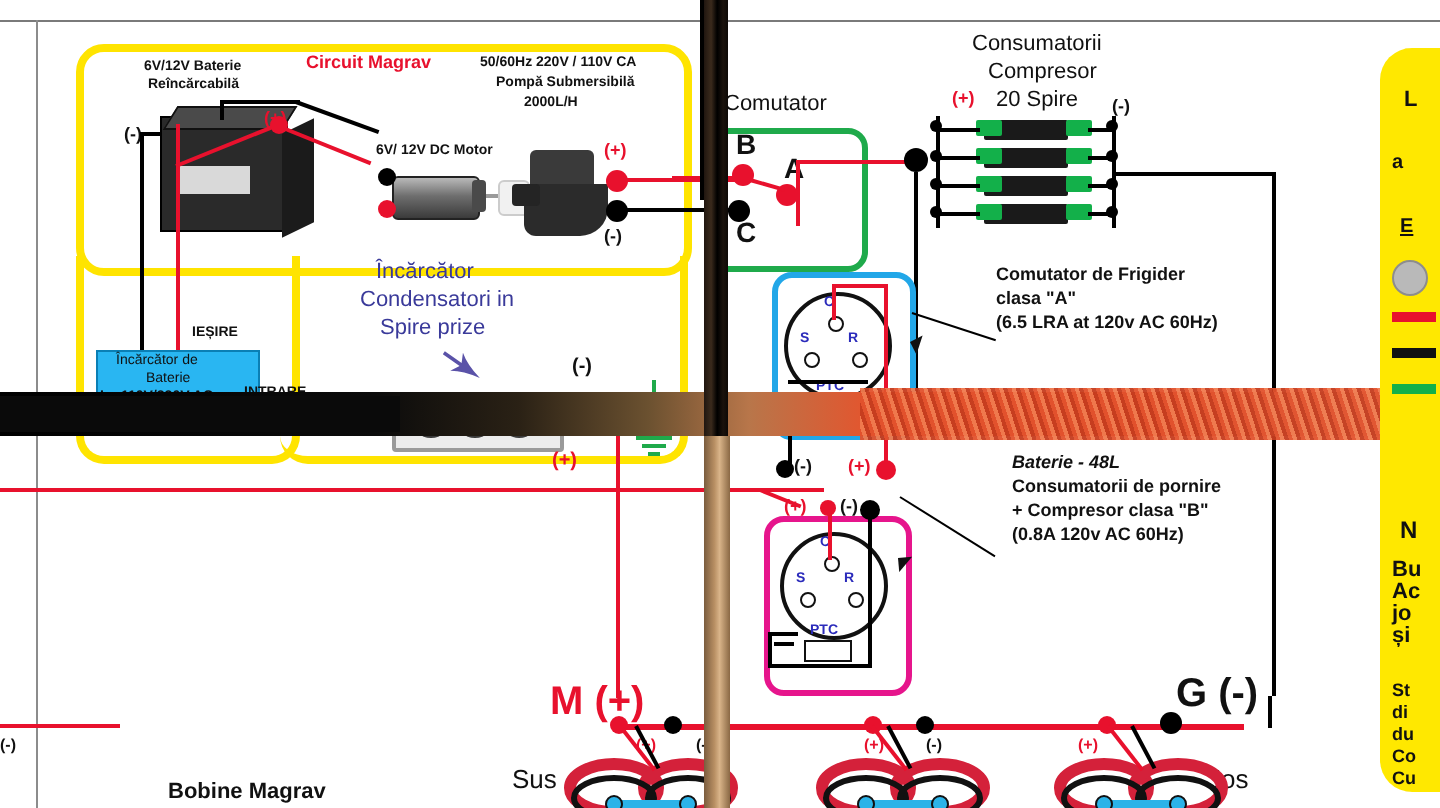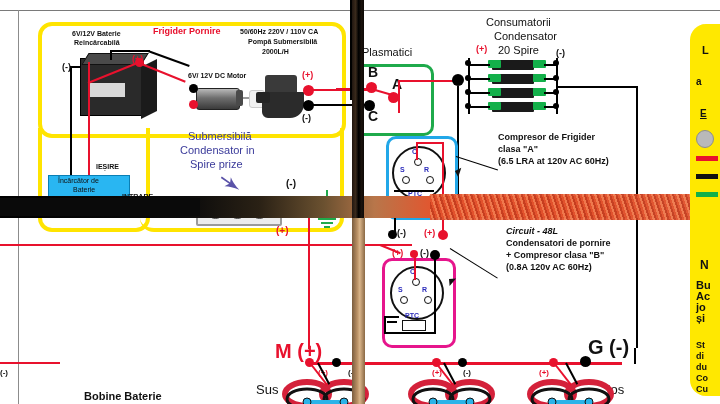--- a/index.html
+++ b/index.html
@@ -95,21 +95,21 @@
 </style>
 </head>
 <body>
 
 <div id="stage">
 
   <div class="frame-top"></div>
   <div class="frame-left"></div>
 
   <div class="ybox" style="left:38px;top:22px;width:300px;height:108px;"></div>
-  <div class="lbl b" style="left:150px;top:26px;font-size:9px;background:#fff;padding:0 3px;color:#e8112d;">Frigider Pornire</div>
+  <div class="lbl b" style="left:150px;top:26px;font-size:9px;background:#fff;padding:0 3px;color:#e8112d;">Circuit Magrav</div>
 
   <div class="lbl b" style="left:72px;top:30px;font-size:7px;">6V/12V Baterie</div>
   <div class="lbl b" style="left:74px;top:39px;font-size:7px;">Reîncărcabilă</div>
   <div class="battery" style="left:80px;top:58px;width:62px;height:56px;">
     <div class="top"></div>
     <div class="side"></div>
     <div class="bat-lbl"></div>
   </div>
   <div class="lbl b" style="left:62px;top:62px;font-size:9px;">(-)</div>
   <div class="lbl b red" style="left:132px;top:54px;font-size:9px;">(+)</div>
@@ -147,57 +147,57 @@
 
   <div class="ybox" style="left:38px;top:128px;width:104px;height:100px;border-top:none;border-radius:0 0 14px 14px;"></div>
   <div class="charger" style="left:48px;top:175px;width:80px;height:30px;"></div>
   <div class="lbl" style="left:58px;top:177px;font-size:7px;color:#101010;">Încărcător de</div>
   <div class="lbl" style="left:73px;top:186px;font-size:7px;color:#101010;">Baterie</div>
   <div class="lbl b" style="left:50px;top:195px;font-size:7px;color:#101010;">In: 110V/220V AC</div>
   <div class="lbl b" style="left:96px;top:163px;font-size:7px;">IEȘIRE</div>
   <div class="lbl b" style="left:122px;top:193px;font-size:7px;">INTRARE</div>
 
   <div class="ybox" style="left:140px;top:128px;width:200px;height:100px;border-top:none;border-radius:0 0 14px 14px;border-left:none;"></div>
-  <div class="lbl" style="left:188px;top:130px;font-size:11px;color:#3a3a9a;">Submersibilă</div>
-  <div class="lbl" style="left:180px;top:144px;font-size:11px;color:#3a3a9a;">Condensator in</div>
+  <div class="lbl" style="left:188px;top:130px;font-size:11px;color:#3a3a9a;">Încărcător</div>
+  <div class="lbl" style="left:180px;top:144px;font-size:11px;color:#3a3a9a;">Condensatori in</div>
   <div class="lbl" style="left:190px;top:158px;font-size:11px;color:#3a3a9a;">Spire prize</div>
   <div class="bigarrow" style="left:218px;top:168px;font-size:30px;line-height:30px;transform:rotate(35deg);">➛</div>
   <div class="strip" style="left:196px;top:196px;width:82px;height:26px;"></div>
   <div class="socket" style="left:206px;top:200px;"></div>
   <div class="socket" style="left:228px;top:200px;"></div>
   <div class="socket" style="left:250px;top:200px;"></div>
   <div class="lbl b" style="left:286px;top:178px;font-size:10px;">(-)</div>
   <div class="lbl b red" style="left:276px;top:225px;font-size:10px;">(+)</div>
   <div class="wr" style="left:196px;top:211px;width:114px;height:2px;"></div>
   <div class="dotr" style="left:196px;top:207px;width:8px;height:8px;"></div>
   <div class="dotr" style="left:265px;top:207px;width:8px;height:8px;"></div>
   <div class="wr" style="left:308px;top:211px;width:2px;height:138px;"></div>
 
   <div class="wire" style="left:326px;top:190px;width:2px;height:28px;background:#1faa4b;"></div>
   <div class="wire" style="left:318px;top:218px;width:18px;height:2px;background:#1faa4b;"></div>
   <div class="wire" style="left:321px;top:222px;width:12px;height:2px;background:#1faa4b;"></div>
   <div class="wire" style="left:324px;top:226px;width:6px;height:2px;background:#1faa4b;"></div>
 
-  <div class="lbl" style="left:362px;top:46px;font-size:11px;">Plasmatici</div>
+  <div class="lbl" style="left:362px;top:46px;font-size:11px;">Comutator</div>
   <div class="gbox" style="left:352px;top:64px;width:76px;height:66px;"></div>
   <div class="lbl b" style="left:368px;top:64px;font-size:14px;">B</div>
   <div class="lbl b" style="left:392px;top:76px;font-size:14px;">A</div>
   <div class="lbl b" style="left:368px;top:108px;font-size:14px;">C</div>
   <div class="dotr" style="left:366px;top:82px;width:11px;height:11px;"></div>
   <div class="dotr" style="left:388px;top:92px;width:11px;height:11px;"></div>
   <div class="dot" style="left:364px;top:100px;width:11px;height:11px;"></div>
   <div class="wr" style="left:375px;top:89px;width:18px;height:2px;transform:rotate(16deg);transform-origin:left center;"></div>
   <div class="wr" style="left:336px;top:88px;width:32px;height:2px;"></div>
   <div class="wr" style="left:398px;top:97px;width:2px;height:16px;"></div>
   <div class="wr" style="left:398px;top:80px;width:2px;height:18px;"></div>
   <div class="wr" style="left:399px;top:80px;width:58px;height:2px;"></div>
   <div class="wire" style="left:340px;top:104px;width:26px;height:2px;"></div>
 
   <div class="lbl" style="left:486px;top:16px;font-size:11px;">Consumatorii</div>
-  <div class="lbl" style="left:494px;top:30px;font-size:11px;">Condensator</div>
+  <div class="lbl" style="left:494px;top:30px;font-size:11px;">Compresor</div>
   <div class="lbl" style="left:498px;top:44px;font-size:11px;">20 Spire</div>
   <div class="lbl b red" style="left:476px;top:44px;font-size:9px;">(+)</div>
   <div class="lbl b" style="left:556px;top:48px;font-size:9px;">(-)</div>
 
   <div class="cap" style="left:492px;top:60px;width:42px;"></div>
   <div class="capend" style="left:488px;top:60px;"></div>
   <div class="capend" style="left:533px;top:60px;"></div>
 
   <div class="cap" style="left:492px;top:74px;width:42px;"></div>
   <div class="capend" style="left:488px;top:74px;"></div>
@@ -247,21 +247,21 @@
   <div class="wire" style="left:394px;top:190px;width:40px;height:2px;"></div>
   <div class="wr" style="left:416px;top:142px;width:2px;height:18px;"></div>
   <div class="wr" style="left:416px;top:142px;width:28px;height:2px;"></div>
   <div class="wr" style="left:442px;top:142px;width:2px;height:92px;"></div>
   <div class="wire" style="left:394px;top:196px;width:2px;height:36px;"></div>
   <div class="lbl b" style="left:397px;top:228px;font-size:9px;">(-)</div>
   <div class="lbl b red" style="left:424px;top:228px;font-size:9px;">(+)</div>
   <div class="dot" style="left:388px;top:230px;width:9px;height:9px;"></div>
   <div class="dotr" style="left:438px;top:230px;width:10px;height:10px;"></div>
 
-  <div class="lbl b" style="left:498px;top:132px;font-size:9px;">Compresor de Frigider</div>
+  <div class="lbl b" style="left:498px;top:132px;font-size:9px;">Comutator de Frigider</div>
   <div class="lbl b" style="left:498px;top:144px;font-size:9px;">clasa "A"</div>
   <div class="lbl b" style="left:498px;top:156px;font-size:9px;">(6.5 LRA at 120v AC 60Hz)</div>
   <div class="wire" style="left:456px;top:156px;width:44px;height:1px;transform:rotate(18deg);transform-origin:left center;"></div>
   <div style="position:absolute;left:450px;top:166px;width:0;height:0;border:5px solid transparent;border-right-color:#111;transform:rotate(18deg);"></div>
 
   <div class="mbox" style="left:382px;top:258px;width:68px;height:84px;"></div>
   <div class="comp-circle" style="left:390px;top:266px;width:50px;height:50px;"></div>
   <div class="term" style="left:412px;top:278px;"></div>
   <div class="tlab" style="left:410px;top:268px;">C</div>
   <div class="term" style="left:400px;top:296px;"></div>
@@ -276,22 +276,22 @@
   <div class="wire" style="left:384px;top:316px;width:2px;height:18px;"></div>
   <div class="wr" style="left:414px;top:254px;width:2px;height:26px;"></div>
   <div class="wire" style="left:434px;top:254px;width:2px;height:78px;"></div>
   <div class="lbl b red" style="left:392px;top:248px;font-size:9px;">(+)</div>
   <div class="lbl b" style="left:420px;top:248px;font-size:9px;">(-)</div>
   <div class="dotr" style="left:410px;top:250px;width:8px;height:8px;"></div>
   <div class="dot" style="left:430px;top:250px;width:10px;height:10px;"></div>
   <div class="wr" style="left:350px;top:244px;width:62px;height:2px;"></div>
   <div class="wr" style="left:380px;top:244px;width:22px;height:2px;transform:rotate(22deg);transform-origin:left center;"></div>
 
-  <div class="lbl b" style="left:506px;top:226px;font-size:9px;font-style:italic;">Circuit - 48L</div>
-  <div class="lbl b" style="left:506px;top:238px;font-size:9px;">Condensatori de pornire</div>
+  <div class="lbl b" style="left:506px;top:226px;font-size:9px;font-style:italic;">Baterie - 48L</div>
+  <div class="lbl b" style="left:506px;top:238px;font-size:9px;">Consumatorii de pornire</div>
   <div class="lbl b" style="left:506px;top:250px;font-size:9px;">+ Compresor clasa "B"</div>
   <div class="lbl b" style="left:506px;top:262px;font-size:9px;">(0.8A 120v AC 60Hz)</div>
   <div class="wire" style="left:450px;top:248px;width:56px;height:1px;transform:rotate(32deg);transform-origin:left center;"></div>
   <div style="position:absolute;left:444px;top:274px;width:0;height:0;border:5px solid transparent;border-right-color:#111;transform:rotate(40deg);"></div>
 
   <div class="lbl" style="left:275px;top:340px;font-size:20px;font-weight:bold;color:#e8112d;">M (+)</div>
   <div class="lbl" style="left:588px;top:336px;font-size:20px;font-weight:bold;color:#111;">G (-)</div>
 
   <div class="wr" style="left:310px;top:362px;width:312px;height:3px;"></div>
   <div class="wire" style="left:634px;top:348px;width:2px;height:16px;"></div>
@@ -304,21 +304,21 @@
 
   <div class="lbl b" style="left:0px;top:368px;font-size:8px;">(-)</div>
   <div class="lbl b red" style="left:318px;top:368px;font-size:8px;">(+)</div>
   <div class="lbl b" style="left:348px;top:368px;font-size:8px;">(-)</div>
   <div class="lbl b red" style="left:432px;top:368px;font-size:8px;">(+)</div>
   <div class="lbl b" style="left:463px;top:368px;font-size:8px;">(-)</div>
   <div class="lbl b red" style="left:539px;top:368px;font-size:8px;">(+)</div>
 
   <div class="lbl" style="left:256px;top:382px;font-size:13px;color:#111;">Sus</div>
   <div class="lbl" style="left:604px;top:382px;font-size:13px;color:#111;">Jos</div>
-  <div class="lbl b" style="left:84px;top:390px;font-size:11px;color:#111;">Bobine Baterie</div>
+  <div class="lbl b" style="left:84px;top:390px;font-size:11px;color:#111;">Bobine Magrav</div>
 
   <svg style="position:absolute;left:282px;top:374px;width:90px;height:30px;">
     <ellipse cx="25" cy="20" rx="22" ry="12" fill="none" stroke="#d4213a" stroke-width="6"></ellipse>
     <ellipse cx="62" cy="20" rx="22" ry="12" fill="none" stroke="#d4213a" stroke-width="6"></ellipse>
     <ellipse cx="25" cy="25" rx="20" ry="10" fill="none" stroke="#111" stroke-width="3"></ellipse>
     <ellipse cx="62" cy="25" rx="20" ry="10" fill="none" stroke="#111" stroke-width="3"></ellipse>
     <rect x="22" y="26" width="42" height="4" fill="#2bb3e8"></rect>
     <circle cx="25" cy="28" r="4" fill="#2bb3e8" stroke="#111" stroke-width="1"></circle>
     <circle cx="62" cy="28" r="4" fill="#2bb3e8" stroke="#111" stroke-width="1"></circle>
   </svg>

